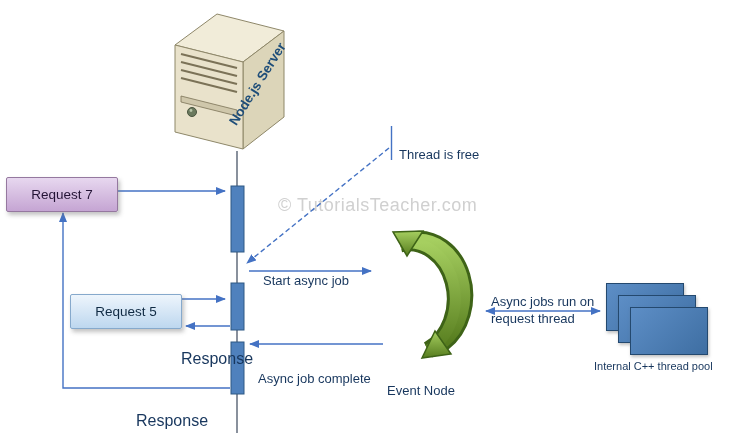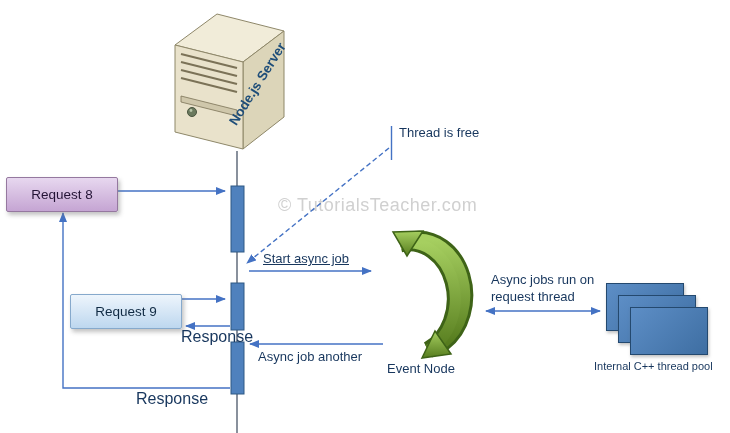--- a/index.html
+++ b/index.html
@@ -1,18 +1,18 @@
 <!DOCTYPE html>
 <html><head>
 <meta charset="utf-8">
 <style>
   html,body{margin:0;padding:0;background:#fff;}
   .canvas{position:relative;width:730px;height:433px;background:#ffffff;
           font-family:"Liberation Sans",sans-serif;overflow:hidden;}
-  .lbl{position:absolute;color:#17365d;font-size:13px;line-height:17px;white-space:nowrap;}
+  .lbl{position:absolute;color:#17365d;font-size:13px;line-height:17px;white-space:nowrap;margin-top:22px;}
   .lbl.sm{font-size:16px;line-height:13px;}
   .box{position:absolute;width:110px;height:33px;display:flex;align-items:center;justify-content:center;
        font-size:13.5px;border-radius:2px;box-shadow:2px 3px 4px rgba(120,120,120,.45);}
   .req1{left:6px;top:177px;background:linear-gradient(180deg,#e7d7ef 0%,#c5a5d3 100%);
         border:1px solid #95789f;color:#241436;}
   .req2{left:70px;top:294px;background:linear-gradient(180deg,#eef5fc 0%,#bdd7ef 100%);
         border:1px solid #86a9cc;color:#102a43;}
   .tp{position:absolute;width:76px;height:46px;background:linear-gradient(135deg,#5d8ec6,#3e6ea2);
       border:1px solid #24496f;box-shadow:1px 2px 3px rgba(100,100,100,.4);}
   .watermark{position:absolute;left:278px;top:195px;font-size:18px;color:#cbcbcb;
@@ -77,33 +77,33 @@
       <path d="M 412,240 A 46,56 0 0 1 443,343" stroke="url(#gGrad)" stroke-width="11" fill="none"></path>
       <path d="M 428,350 A 46,56 0 0 0 400,244" stroke="url(#gGrad)" stroke-width="11" fill="none"></path>
       <polygon points="422,358 435,331 451,354" fill="url(#gGrad)" stroke="#3e6317" stroke-width="1.5"></polygon>
       <polygon points="423,231 407,256 393,232" fill="url(#gGrad)" stroke="#3e6317" stroke-width="1.5"></polygon>
     </g>
   </svg>
 
   <div class="nodelabel">Node.js Server</div>
 
   <div class="box req1">
-    <span>Request 8</span>
+    <span>Request 7</span>
   </div>
   <div class="box req2">
-    <span>Request 9</span>
+    <span>Request 5</span>
   </div>
 
 
   <div class="lbl" style="left:399px;top:124px;">
     <div>Thread is free</div>
   </div>
 
-  <div class="lbl" style="left:263px;top:250px;text-decoration:underline;">Start async job</div>
-  <div class="lbl" style="left:258px;top:348px;">Async job another</div>
+  <div class="lbl" style="left:263px;top:250px;">Start async job</div>
+  <div class="lbl" style="left:258px;top:348px;">Async job complete</div>
 
   <div class="lbl sm" style="left:181px;top:330px;width:50px;text-align:center;">Response</div>
   <div class="lbl sm" style="left:136px;top:392px;">Response</div>
 
   <div class="lbl" style="left:387px;top:360px;">Event Node</div>
 
   <div class="lbl" style="left:491px;top:271px;">
     <div>Async jobs run on</div>
     <div>request thread</div>
   </div>

